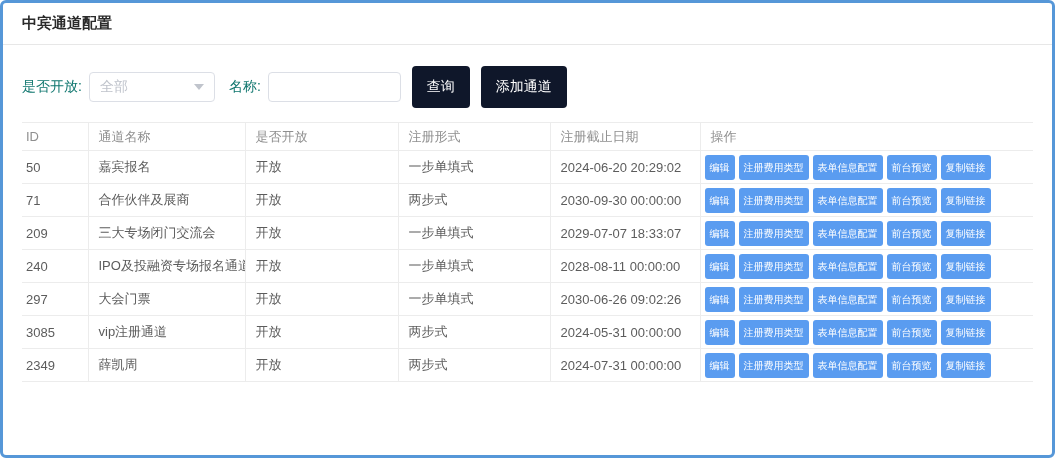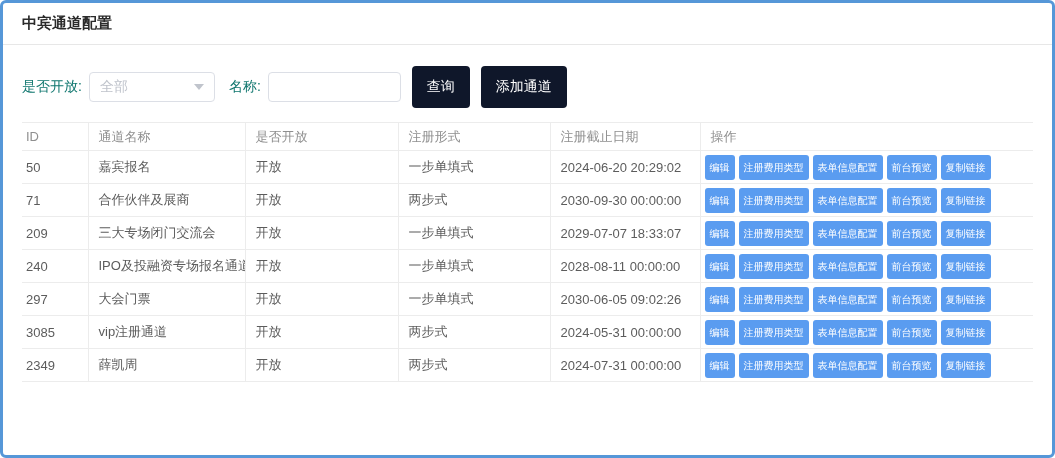--- a/index.html
+++ b/index.html
@@ -184,21 +184,21 @@
     <td>一步单填式</td>
     <td>2028-08-11 00:00:00</td>
     <td class="ops"><button class="op-btn">编辑</button><button class="op-btn">注册费用类型</button><button class="op-btn">表单信息配置</button><button class="op-btn">前台预览</button><button class="op-btn">复制链接</button></td>
   </tr>
 
   <tr>
     <td>297</td>
     <td>大会门票</td>
     <td>开放</td>
     <td>一步单填式</td>
-    <td>2030-06-05 09:02:26</td>
+    <td>2030-06-26 09:02:26</td>
     <td class="ops"><button class="op-btn">编辑</button><button class="op-btn">注册费用类型</button><button class="op-btn">表单信息配置</button><button class="op-btn">前台预览</button><button class="op-btn">复制链接</button></td>
   </tr>
 
 
 
   <tr>
     <td>3085</td>
     <td>vip注册通道</td>
     <td>开放</td>
     <td>两步式</td>

